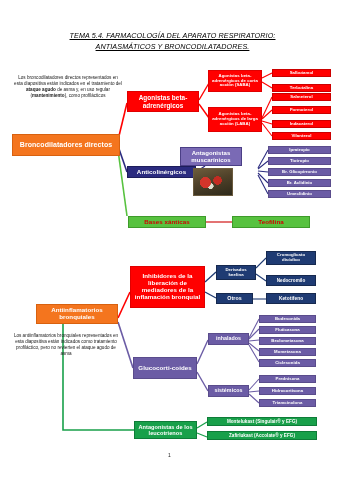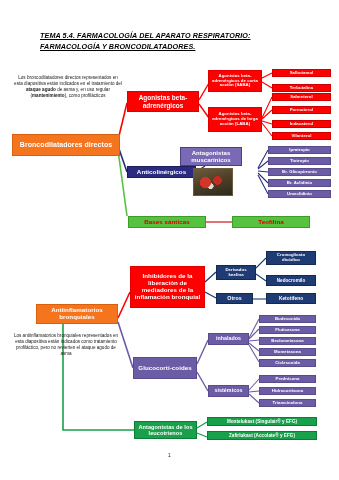--- a/index.html
+++ b/index.html
@@ -19,23 +19,23 @@
     left: 0; top: 0;
     width: 339px;
     height: 480px;
     background: #fff;
   }
   .title {
     position: absolute;
     left: 40px;
     top: 31px;
     width: 265px;
-    text-align: left;
+    text-align: center;
     font-size: 7.2px;
-    font-weight: bold;
+    font-weight: normal;
     font-style: italic;
     color: #000;
     line-height: 10.5px;
     letter-spacing: 0.1px;
   }
   .title span {
     text-decoration: underline;
   }
   .note {
     position: absolute;
@@ -97,21 +97,21 @@
     color: #222;
   }
 </style>
 </head>
 <body>
 
 <div class="page">
 
   <div class="title">
     <span>TEMA 5.4. FARMACOLOGÍA DEL APARATO RESPIRATORIO:</span><br>
-    <span>FARMACOLOGÍA Y BRONCODILATADORES.</span>
+    <span>ANTIASMÁTICOS Y BRONCODILATADORES.</span>
   </div>
 
   <svg class="lines" viewBox="0 0 339 480">
 
     <path d="M118,140 L127,103" stroke="#FF0000" stroke-width="1.6" fill="none"></path>
 
     <path d="M118,146 L127,172" stroke="#2B2B7F" stroke-width="1.6" fill="none"></path>
 
     <path d="M118,150 L127,216" stroke="#57C23F" stroke-width="1.6" fill="none"></path>
 

